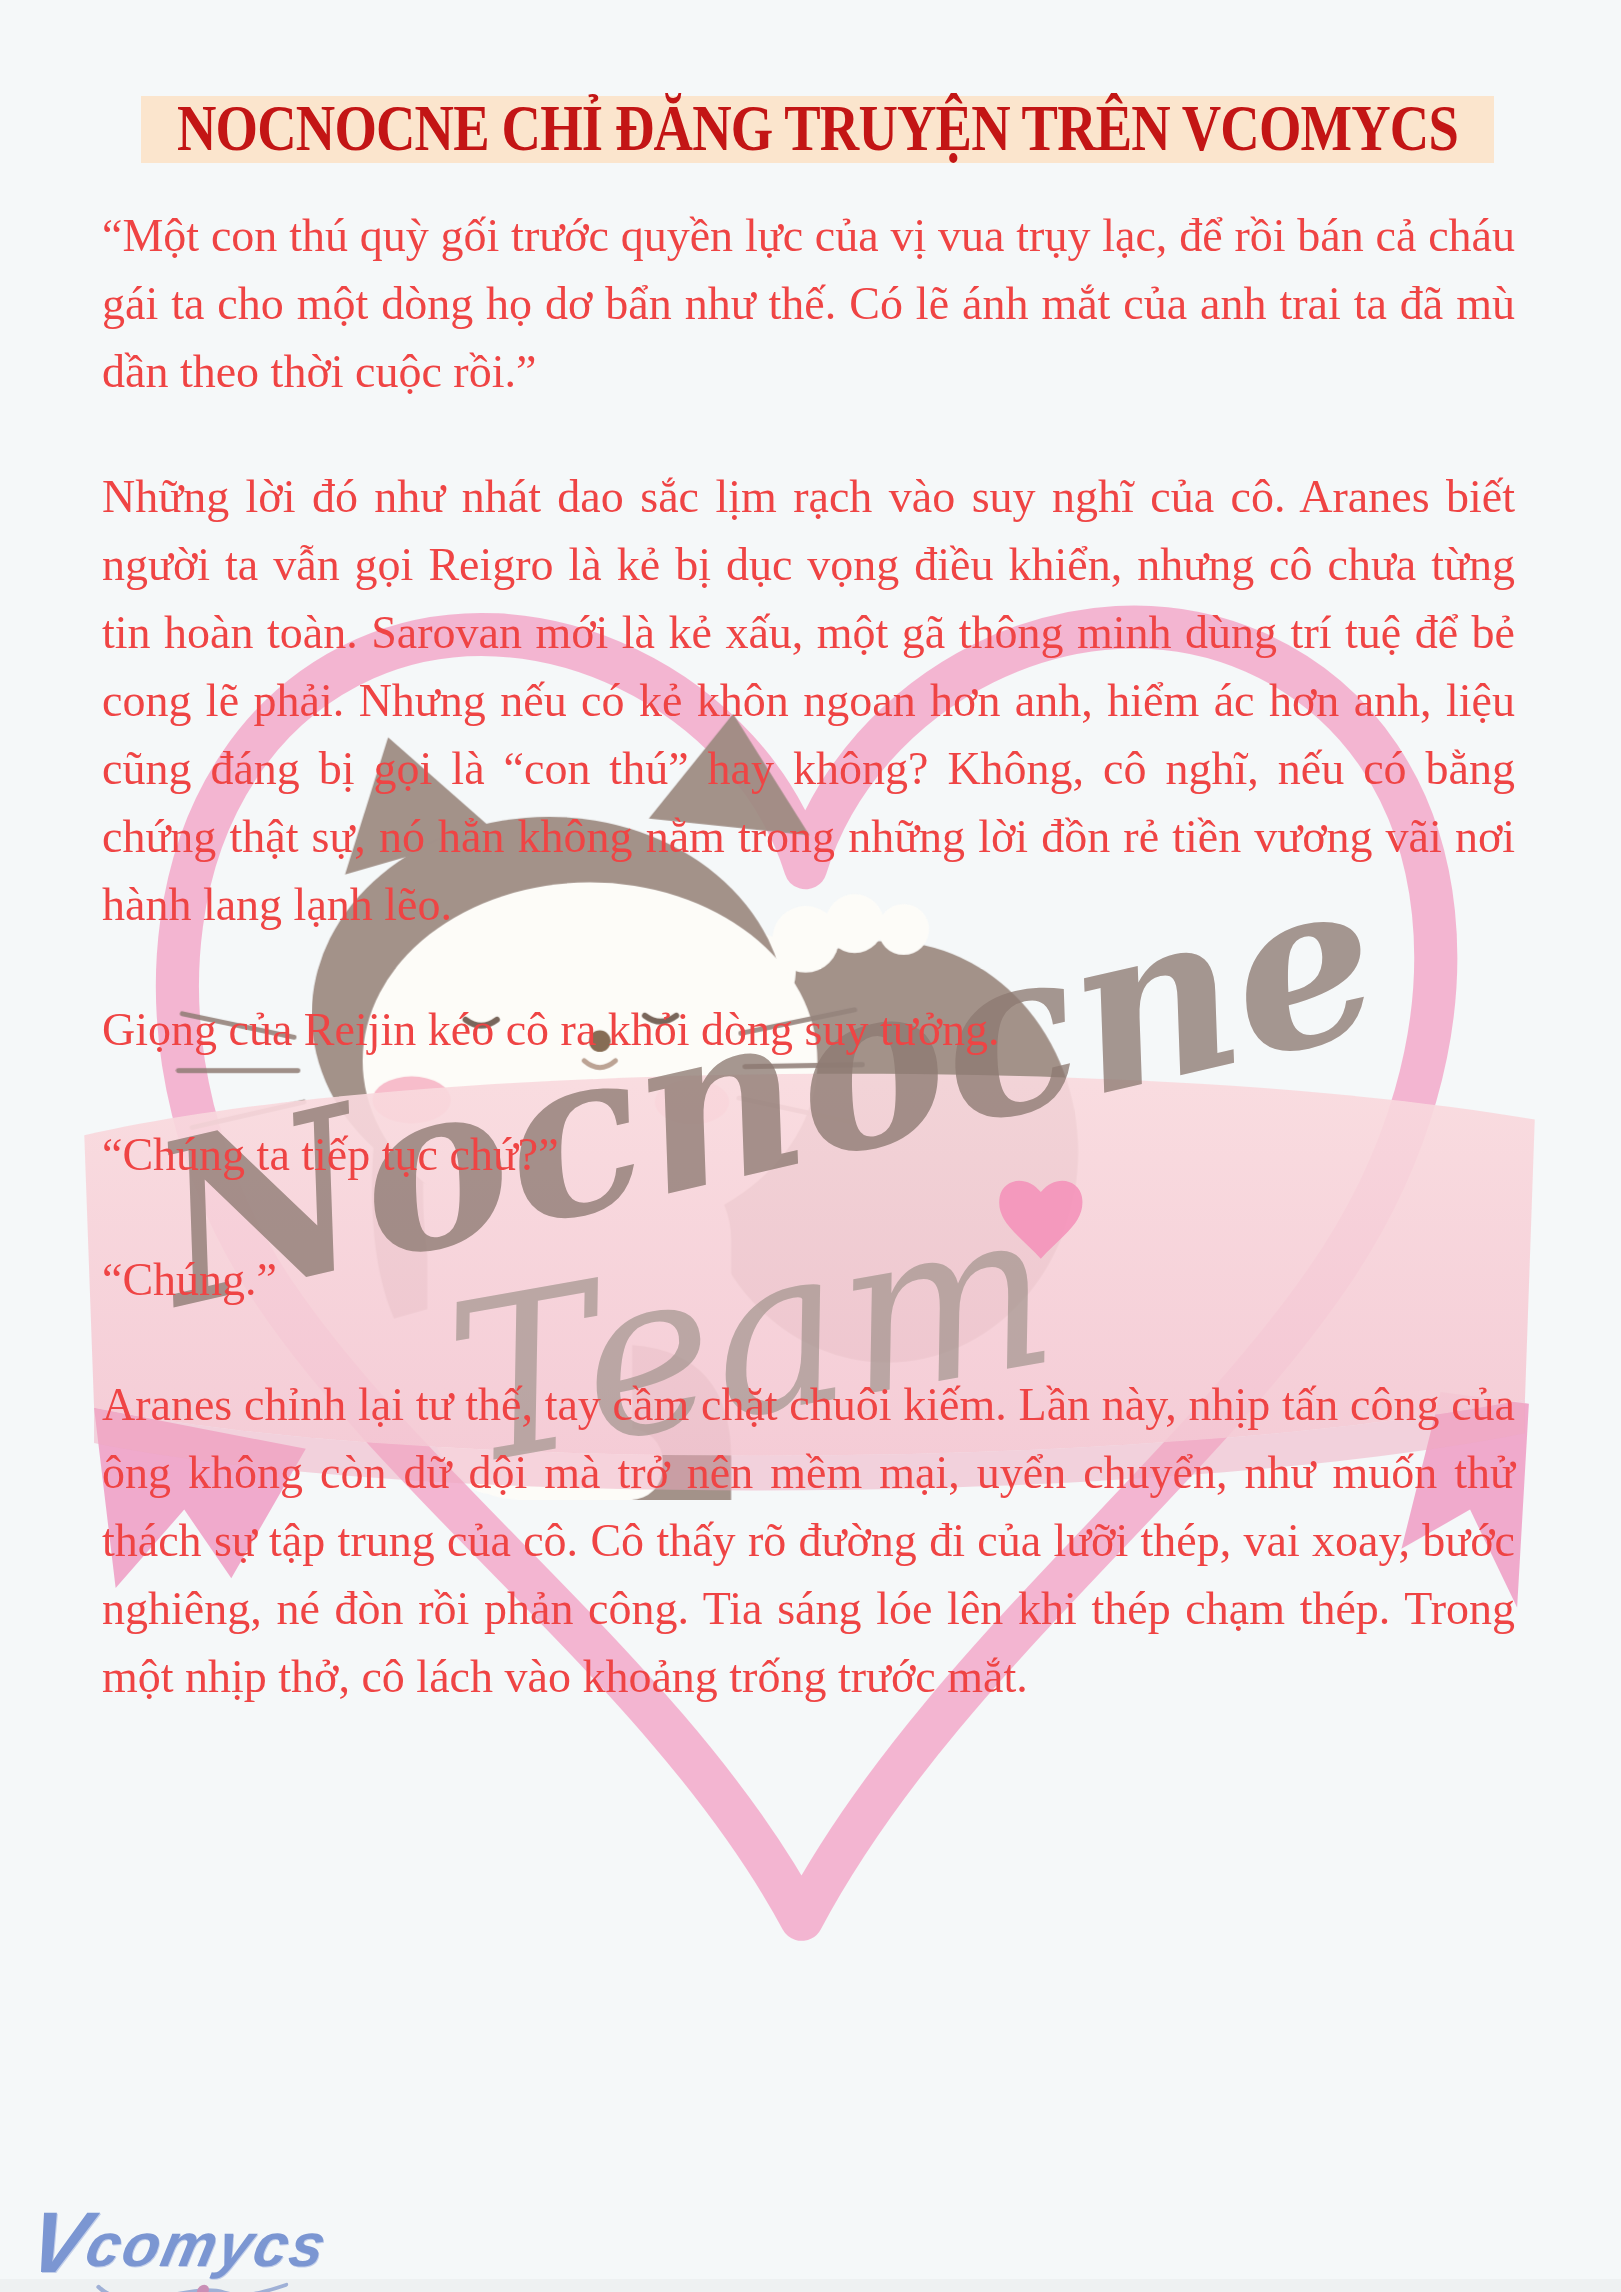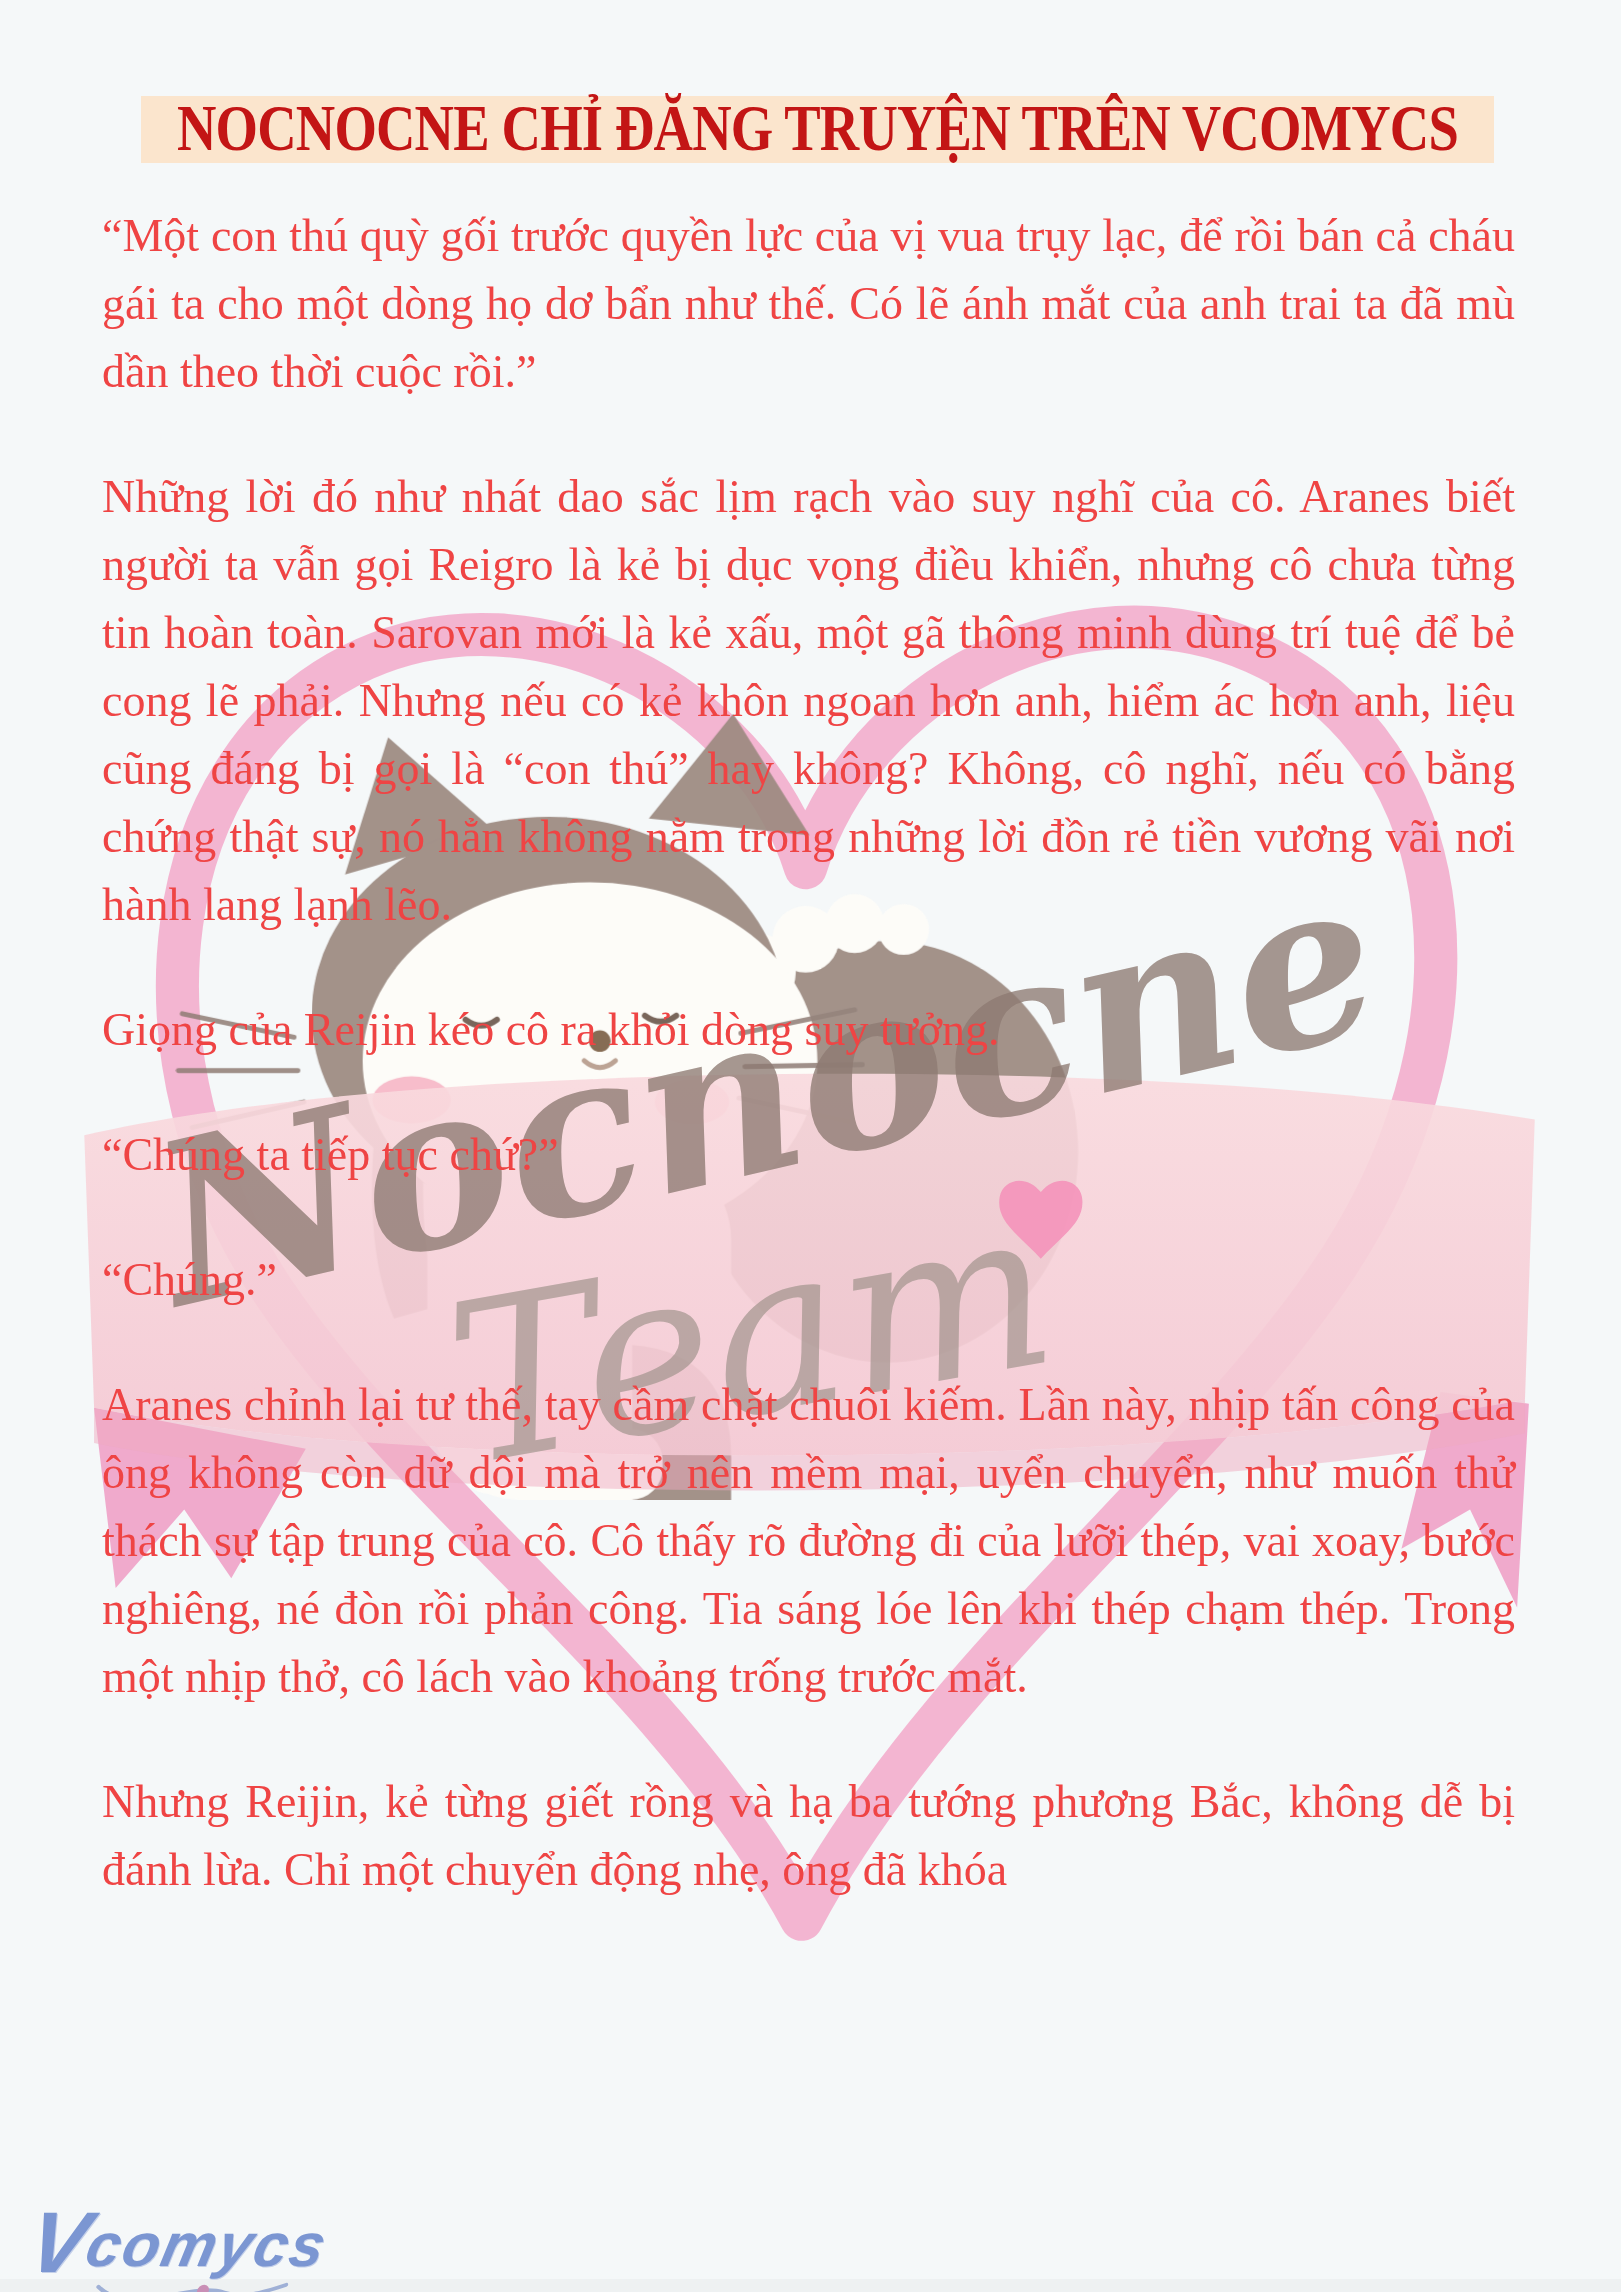--- a/index.html
+++ b/index.html
@@ -142,21 +142,20 @@
     <span class="banner-text">NOCNOCNE CHỈ ĐĂNG TRUYỆN TRÊN VCOMYCS</span>
   </div>
 
   <div class="text-column">
     <p>“Một con thú quỳ gối trước quyền lực của vị vua trụy lạc, để rồi bán cả cháu gái ta cho một dòng họ dơ bẩn như thế. Có lẽ ánh mắt của anh trai ta đã mù dần theo thời cuộc rồi.”</p>
     <p>Những lời đó như nhát dao sắc lịm rạch vào suy nghĩ của cô. Aranes biết người ta vẫn gọi Reigro là kẻ bị dục vọng điều khiển, nhưng cô chưa từng tin hoàn toàn. Sarovan mới là kẻ xấu, một gã thông minh dùng trí tuệ để bẻ cong lẽ phải. Nhưng nếu có kẻ khôn ngoan hơn anh, hiểm ác hơn anh, liệu cũng đáng bị gọi là “con thú” hay không? Không, cô nghĩ, nếu có bằng chứng thật sự, nó hẳn không nằm trong những lời đồn rẻ tiền vương vãi nơi hành lang lạnh lẽo.</p>
     <p>Giọng của Reijin kéo cô ra khỏi dòng suy tưởng.</p>
     <p>“Chúng ta tiếp tục chứ?”</p>
     <p>“Chúng.”</p>
     <p>Aranes chỉnh lại tư thế, tay cầm chặt chuôi kiếm. Lần này, nhịp tấn công của ông không còn dữ dội mà trở nên mềm mại, uyển chuyển, như muốn thử thách sự tập trung của cô. Cô thấy rõ đường đi của lưỡi thép, vai xoay, bước nghiêng, né đòn rồi phản công. Tia sáng lóe lên khi thép chạm thép. Trong một nhịp thở, cô lách vào khoảng trống trước mắt.</p>
-    <p>Nhưng Reijin, kẻ từng giết rồng và hạ ba tướng phương Bắc, không dễ bị đánh lừa. Chỉ một chuyển động nhẹ, ông đã khóa</p>
   </div>
 
   <div class="footer-logo">
     <div class="logo-line">
       <span class="logo-v">V</span><span class="logo-rest">comycs</span>
     </div>
     <svg class="logo-flourish" width="216" height="41" viewBox="0 0 220 42">
       <path d="M 20 8 C 60 40 110 2 150 14 C 170 20 190 14 212 6" stroke="#9fb0d6" stroke-width="4" fill="none" stroke-linecap="round"></path>
       <circle cx="128" cy="12" r="6" fill="#c98fb6"></circle>
     </svg>

